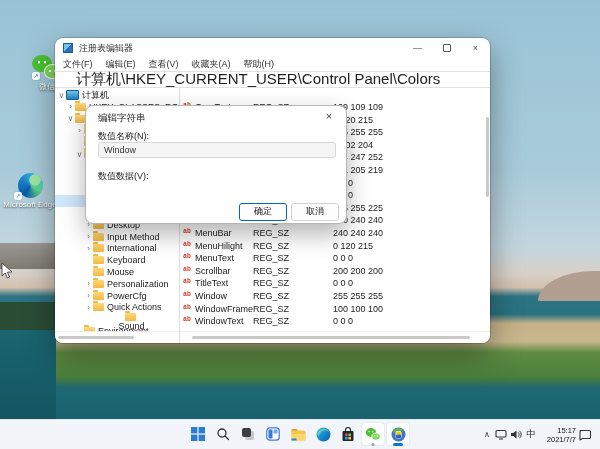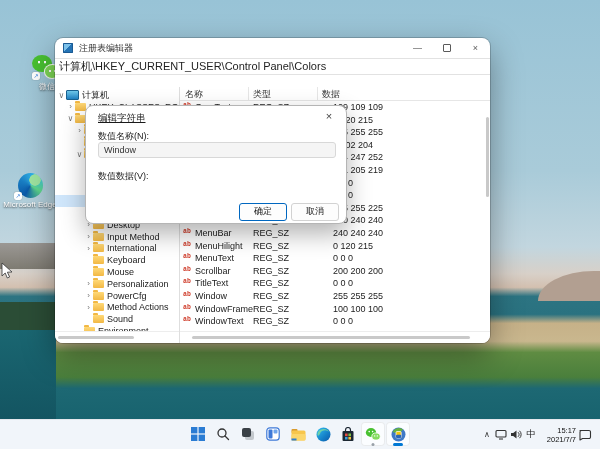--- a/index.html
+++ b/index.html
@@ -56,21 +56,21 @@
   .reg-ico{width:10px;height:10px;border-radius:1px;
       background:linear-gradient(135deg,#7cc1ea 0 45%,#2473b5 45% 100%);
       box-shadow:inset 0 0 0 1px #1b5a93;}
   .wtitle{font-size:9px;color:#333;margin-left:6px;flex:1;}
   .caps{display:flex;height:20px;}
   .cap{width:29px;height:20px;display:flex;align-items:center;justify-content:center;color:#5a5a5a;font-size:9px;}
   .cap .maxbox{width:6px;height:6px;border:1px solid #5a5a5a;border-radius:1px;}
   .menubar{display:flex;gap:9px;height:13px;align-items:center;padding:0 6px;font-size:9px;color:#333;}
   .menu-item{padding:0 2px;}
   .addressbar{height:15px;border-top:1px solid #e2e2e2;border-bottom:1px solid #e2e2e2;
-      display:flex;align-items:center;padding-left:4px;font-size:11px;color:#1f1f1f;}
+      display:flex;align-items:center;padding-left:21px;font-size:15px;color:#1f1f1f;}
   .winbody{position:absolute;left:0;right:0;top:49px;bottom:0;}
   .tree-pane{position:absolute;left:0;top:0;bottom:0;width:124px;border-right:1px solid #dedede;overflow:hidden;}
   .list-pane{position:absolute;left:125px;top:0;bottom:0;right:0;overflow:hidden;}
 
   .trow{position:absolute;left:0;right:0;height:12px;display:flex;align-items:center;font-size:9px;color:#222;white-space:nowrap;}
   .trow.sel{background:#cfe6fb;}
   .arr{display:inline-block;width:9px;color:#777;font-size:8px;text-align:center;flex:none;}
   .fld{flex:none;width:11px;height:8px;margin-right:3px;border-radius:1px;position:relative;
       background:linear-gradient(#ffd978,#f2b844);}
   .fld::before{content:'';position:absolute;top:-2px;left:0;width:5px;height:2px;background:#f2b844;border-radius:1px 1px 0 0;}
@@ -87,21 +87,21 @@
   .c-name{position:absolute;left:15px;} .c-type{position:absolute;left:73px;} .c-data{position:absolute;left:153px;}
   .scrollstrip{position:absolute;left:0;right:0;bottom:0;height:11px;border-top:1px solid #ededed;background:#fff;}
   .hthumb{position:absolute;top:4px;height:3px;border-radius:2px;background:#c9c9c9;}
   .vscroll{position:absolute;right:1px;top:14px;width:5px;}
   .vthumb{position:absolute;right:0;width:3px;border-radius:2px;background:#c9c9c9;}
 
   
   .dlg{position:absolute;left:85px;top:105px;width:260px;height:117px;background:#fff;
       border:1px solid #b5b5b5;border-radius:8px;z-index:30;font-size:9px;color:#1a1a1a;
       box-shadow:0 10px 24px rgba(0,0,0,.30);}
-  .dlg-title{position:absolute;left:12px;top:6px;font-size:9.5px;text-decoration:underline;}
+  .dlg-title{position:absolute;left:12px;top:6px;font-size:9.5px;}
   .dlg-close{position:absolute;right:9px;top:3px;width:16px;height:15px;text-align:center;
       font-size:11px;color:#444;line-height:15px;}
   .dlg-lab1{position:absolute;left:12px;top:24px;}
   .dlg-lab2{position:absolute;left:12px;top:64px;}
   .dlg-in{position:absolute;left:12px;width:226px;height:14px;font-size:9px;
       font-family:"Liberation Sans",sans-serif;padding:0 5px;color:#333;}
   .dlg-f1{top:36px;background:#f5f5f5;border:1px solid #d8d8d8;border-radius:3px;}
   .dlg-f2{top:77px;background:#fff;border:1px solid #b9b9b9;border-bottom:2px solid #0067c0;
       border-radius:3px 3px 1px 1px;color:#111;}
   .dlg-btn{position:absolute;top:97px;width:46px;height:16px;border-radius:3px;background:#fdfdfd;
@@ -156,20 +156,27 @@
       <span class="reg-ico"></span>
       <span class="wtitle">注册表编辑器</span>
       <span class="caps">
         <span class="cap">—</span>
         <span class="cap">
             <span class="maxbox"></span>
           </span>
         <span class="cap">×</span>
       </span>
     </div>
+    <div class="menubar">
+        <span class="menu-item">文件(F)</span>
+        <span class="menu-item">编辑(E)</span>
+        <span class="menu-item">查看(V)</span>
+        <span class="menu-item">收藏夹(A)</span>
+        <span class="menu-item">帮助(H)</span>
+      </div>
     <div class="addressbar">计算机\HKEY_CURRENT_USER\Control Panel\Colors</div>
     <div class="winbody">
       <div class="tree-pane">
         <div>
             <div class="trow" style="top: 2px; padding-left: 2px;">
               <span class="arr">∨</span>
               <span class="cmp"></span>
               <span>计算机</span>
             </div>
             <div class="trow" style="top: 13.8px; padding-left: 11px;">
@@ -253,45 +260,38 @@
               <span>Personalization</span>
             </div>
             <div class="trow" style="top: 202.6px; padding-left: 29px;">
               <span class="arr">›</span>
               <span class="fld"></span>
               <span>PowerCfg</span>
             </div>
             <div class="trow" style="top: 214.4px; padding-left: 29px;">
               <span class="arr">›</span>
               <span class="fld"></span>
-              <span>Method Actions</span>
-            </div>
-            <div class="trow" style="top: 226.2px; padding-left: 29px;">
+              <span>Quick Actions</span>
+            </div>
+            <div class="trow" style="top: 226.2px; padding-left: 29px; flex-direction: column;">
               <span class="arr"></span>
               <span class="fld"></span>
               <span>Sound</span>
             </div>
             <div class="trow" style="top: 238px; padding-left: 20px;">
               <span class="arr"></span>
               <span class="fld"></span>
               <span>Environment</span>
             </div>
           </div>
         <div class="scrollstrip">
           <span class="hthumb" style="left:3px;width:76px;"></span>
         </div>
       </div>
       <div class="list-pane">
-        <div class="lhead">
-          <span class="lh lh1">名称</span>
-          <span class="lh lh2">类型</span>
-          <span class="lh lh3">数据</span>
-          <span class="lsep" style="left:68px;"></span>
-          <span class="lsep" style="left:137px;"></span>
-        </div>
         <div>
             <div class="lrow" style="top: 15px; right: 8px;">
               <span class="abico">ab</span>
               <span class="c-name">GrayText</span>
               <span class="c-type">REG_SZ</span>
               <span class="c-data">109 109 109</span>
             </div>
             <div class="lrow" style="top: 27.6px; right: 8px;">
               <span class="abico">ab</span>
               <span class="c-name">Hilight</span>

